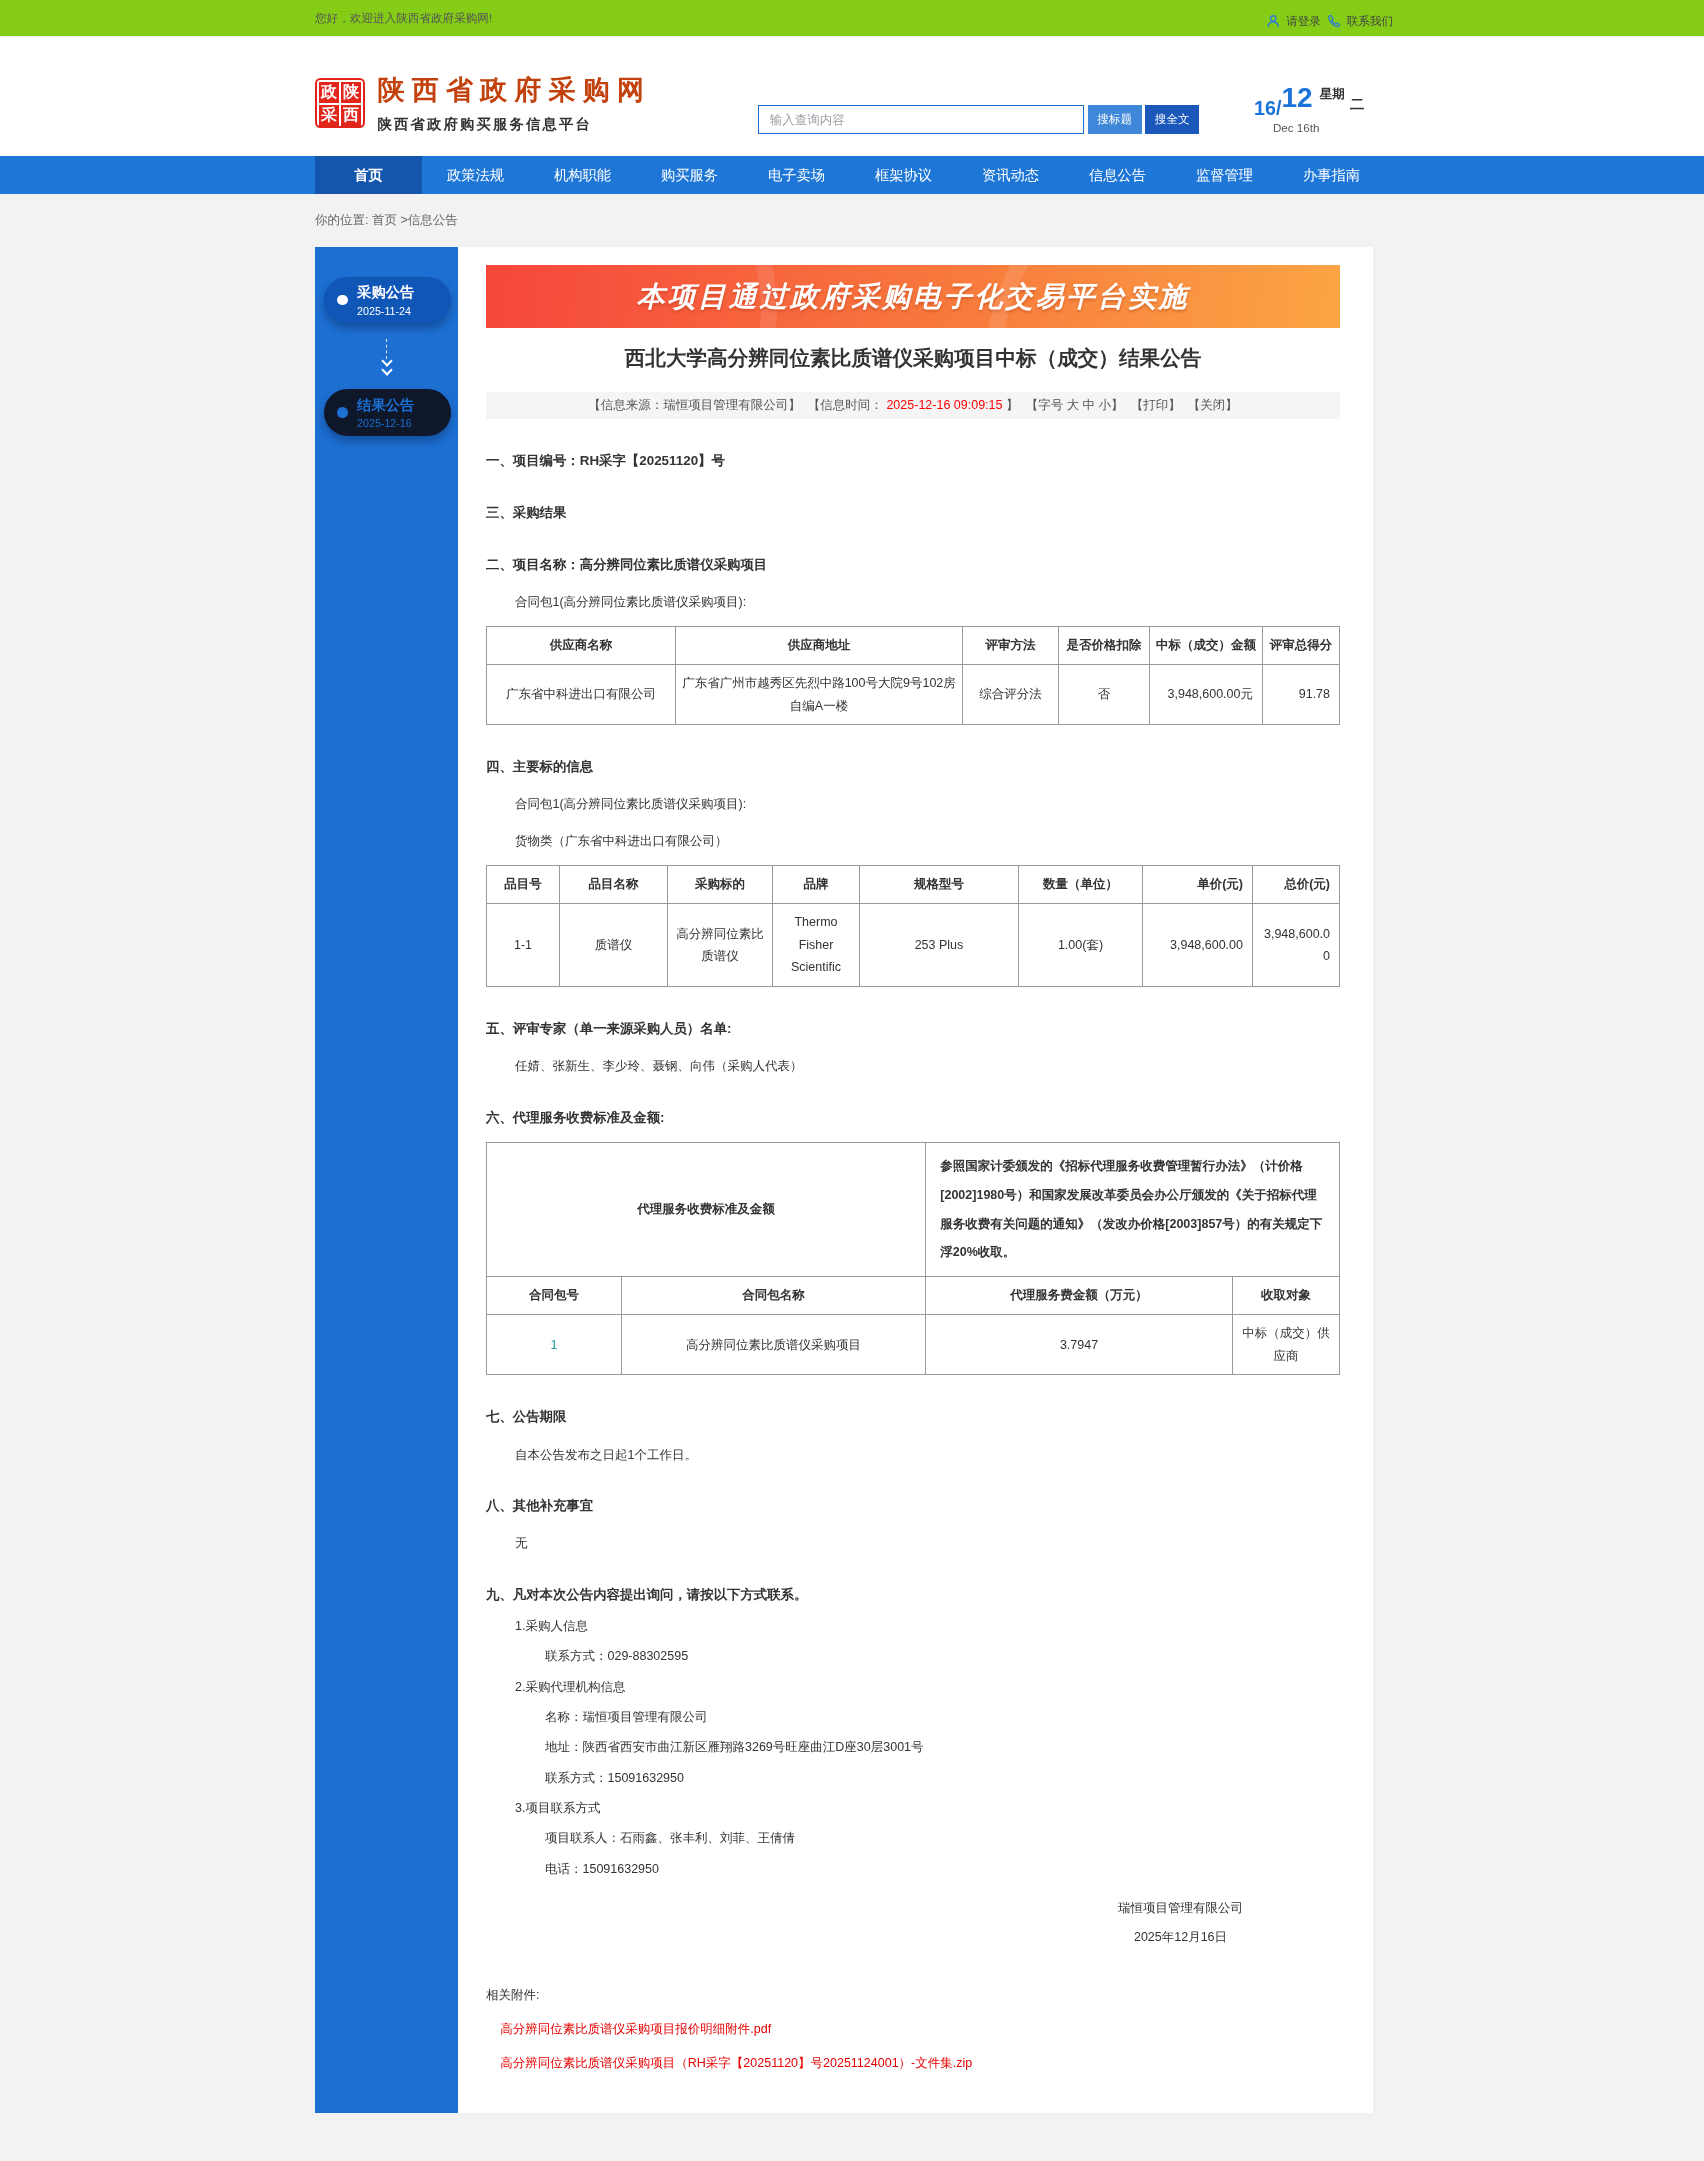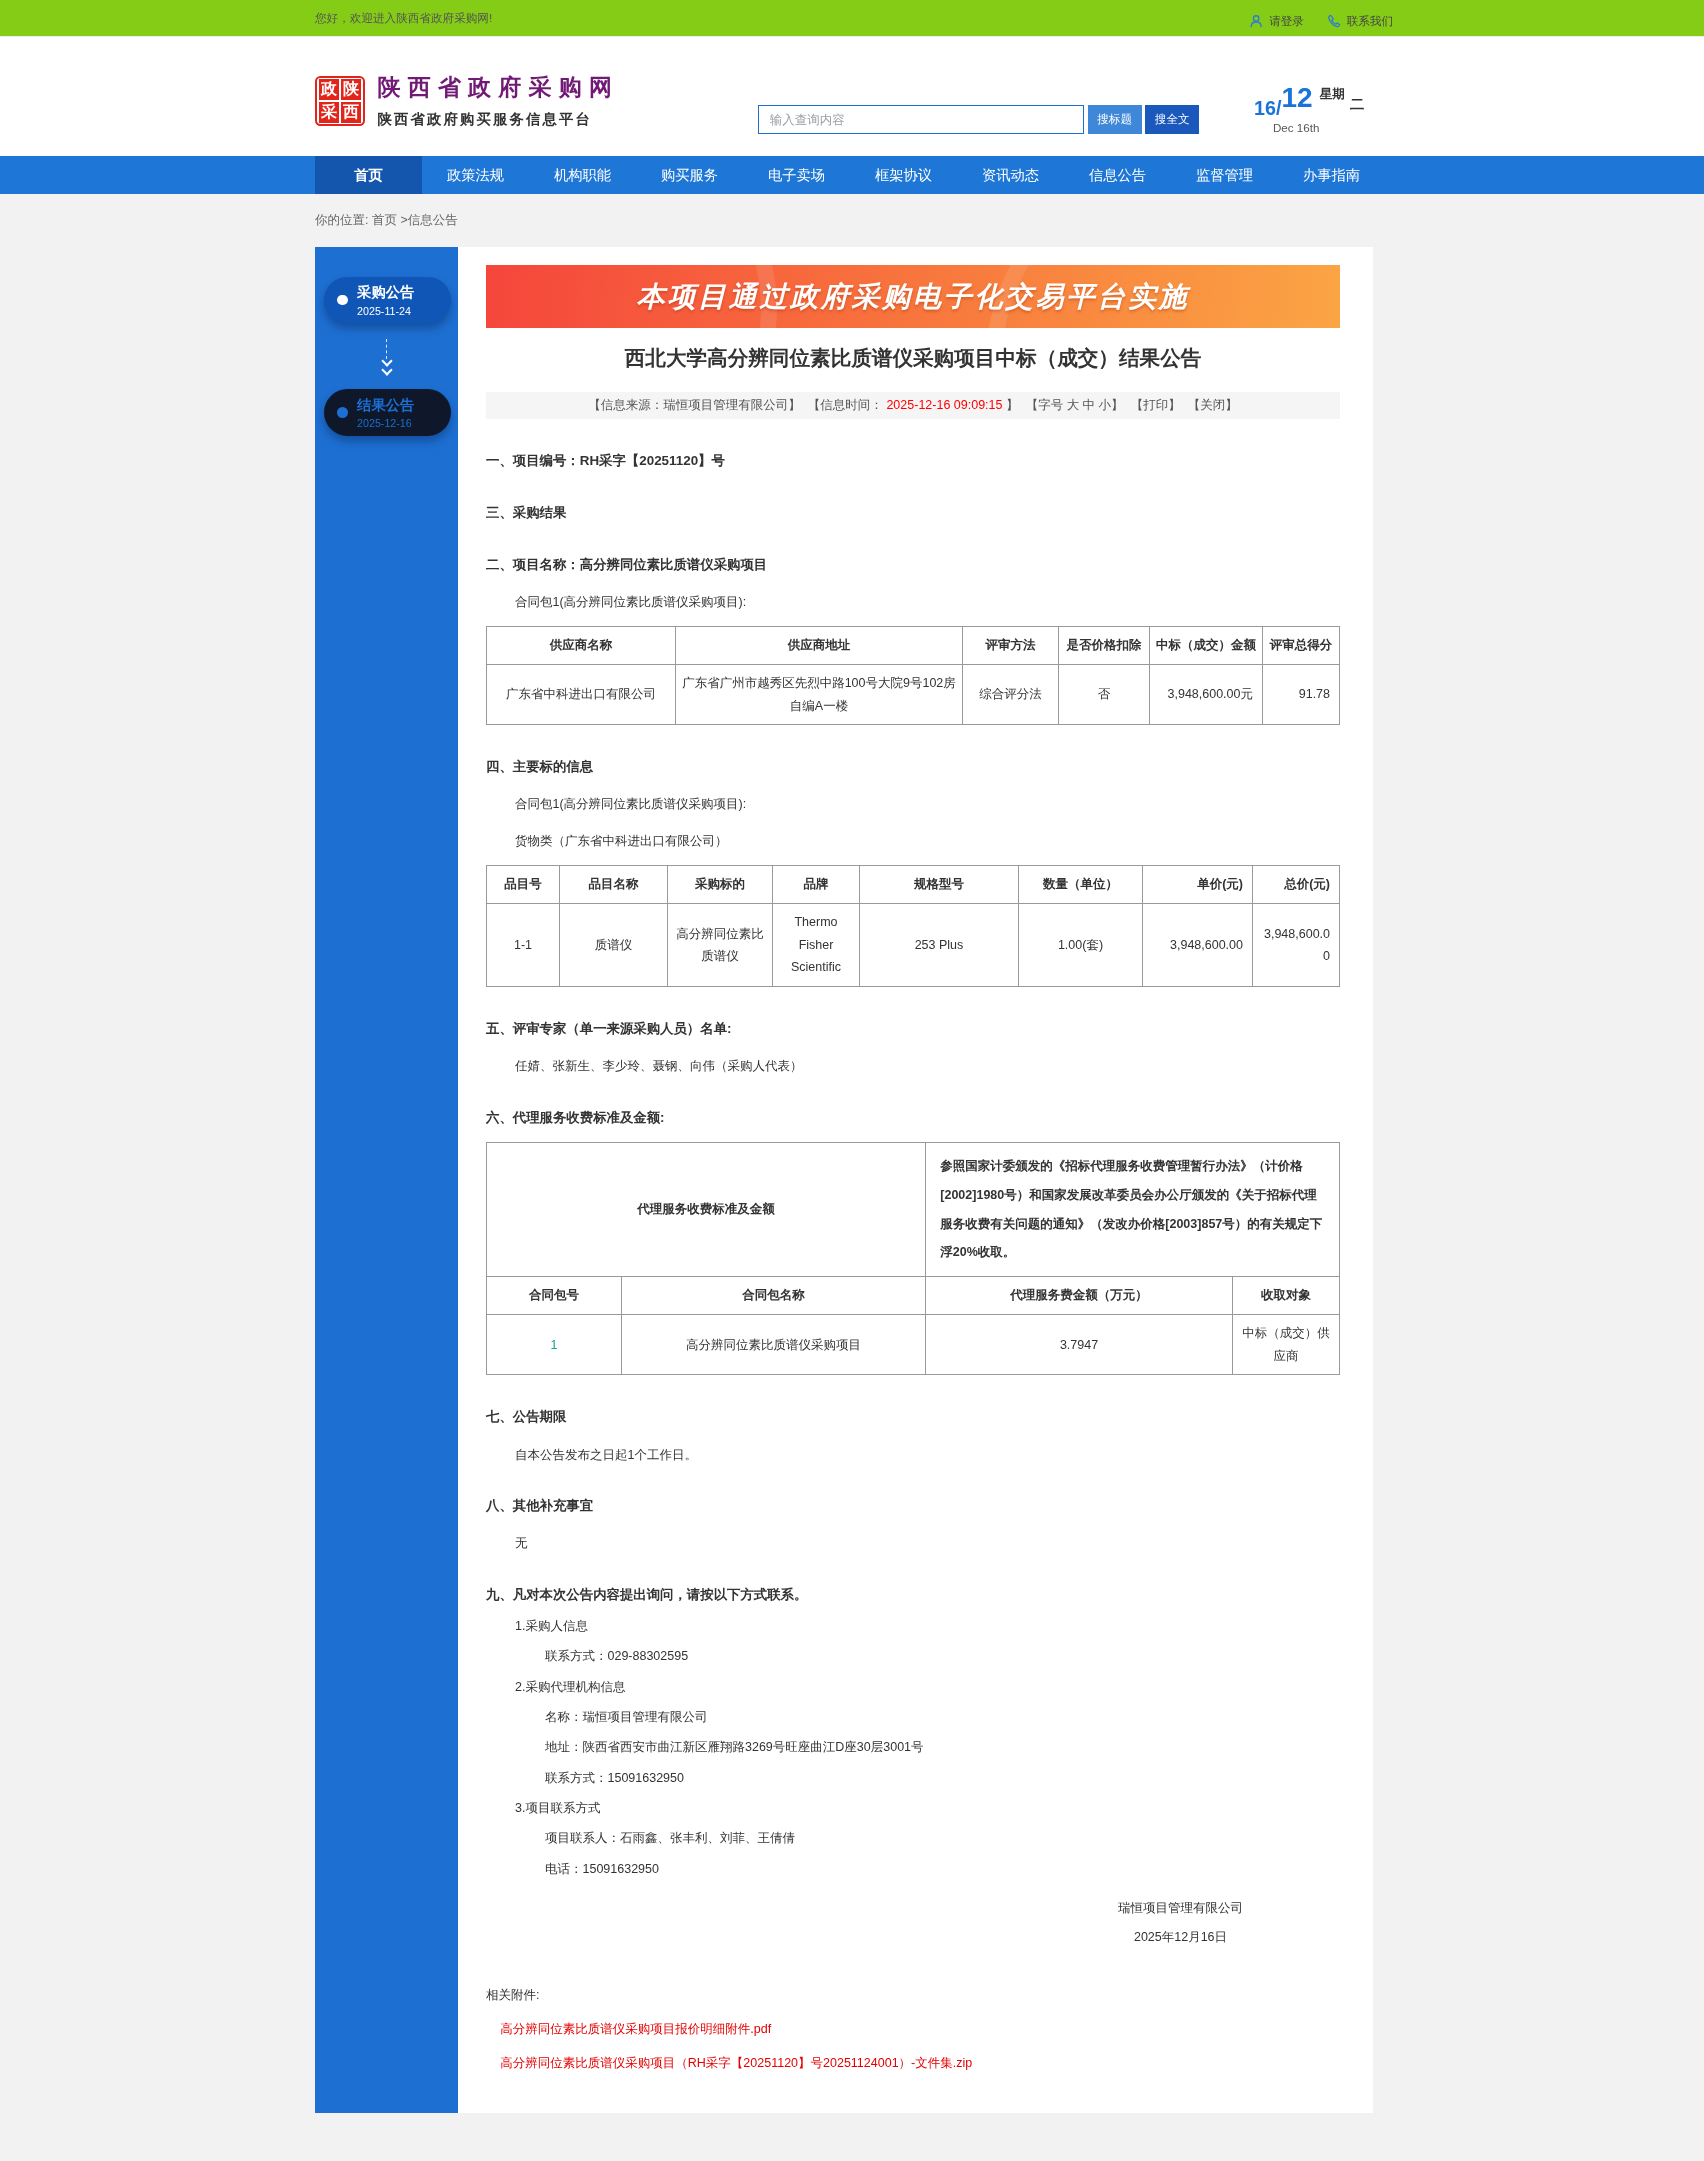--- a/index.html
+++ b/index.html
@@ -2,30 +2,30 @@
 <html style="font-size:14.3px"><head>
 <meta charset="utf-8">
 <style>
   * { margin:0; padding:0; box-sizing:border-box; }
   html,body { background:#f2f2f2; }
   body { width:1704px; font-family:"Liberation Sans","DejaVu Sans",sans-serif; color:#333; font-size:12.5px; }
 
   
   .topbar { height:37px; background:#84cc16; border-bottom:0.9px solid #ececec; }
   .topbar-inner { margin-left:315px; width:1078px; height:100%; display:flex; justify-content:space-between; align-items:center; font-size:11.6px; color:#555; }
-  .topbar-links { display:flex; align-items:center; gap:23px; color:#444;margin-top:7px; }
+  .topbar-links { display:flex; align-items:center; gap:6px; color:#444;margin-top:7px; }
   .toplink { display:flex; align-items:center; gap:5.4px; cursor:pointer; }
   .toplink svg { display:block; }
 
   
   .header { height:119px; background:#fff; position:relative; }
   .logo { position:absolute; left:315px; top:35px; display:flex; align-items:center; gap:12.5px; }
   .seal { width:50px; height:50px; background:#fff; border:2.7px solid #e1251b; border-radius:5.4px; display:grid; grid-template-columns:1fr 1fr; grid-template-rows:1fr 1fr; gap:1.8px; padding:1.8px; }
   .seal span { background:#e1251b; color:#fff; display:flex; align-items:center; justify-content:center; font-size:16px; font-weight:bold; font-family:"Liberation Serif",serif; }
-  .site-title { font-size:23px; font-weight:bold; letter-spacing:7.2px; color:#701a75; }
+  .site-title { font-size:27px; font-weight:bold; letter-spacing:7.2px; color:#c2410c; }
   .site-sub { font-size:14.3px; font-weight:bold; letter-spacing:2.2px; color:#333; margin-top:7.2px; }
 
   .search { position:absolute; left:758px; top:68px; display:flex; align-items:stretch; height:29px; }
   .search input { width:326px; border:1.8px solid #1c6fd0; padding:0 10.7px; font-size:12.5px; color:#333; outline:none; }
   .search input::placeholder { color:#9aa0a6; }
   .sbtn { width:54px; margin-left:3.6px; border:none; color:#fff; font-size:11.6px; cursor:pointer; }
   .sbtn.title { background:#3f87d8; }
   .sbtn.full  { background:#1a58bc; }
 
   .datebox { position:absolute; left:1254px; top:47px; width:125px; }

